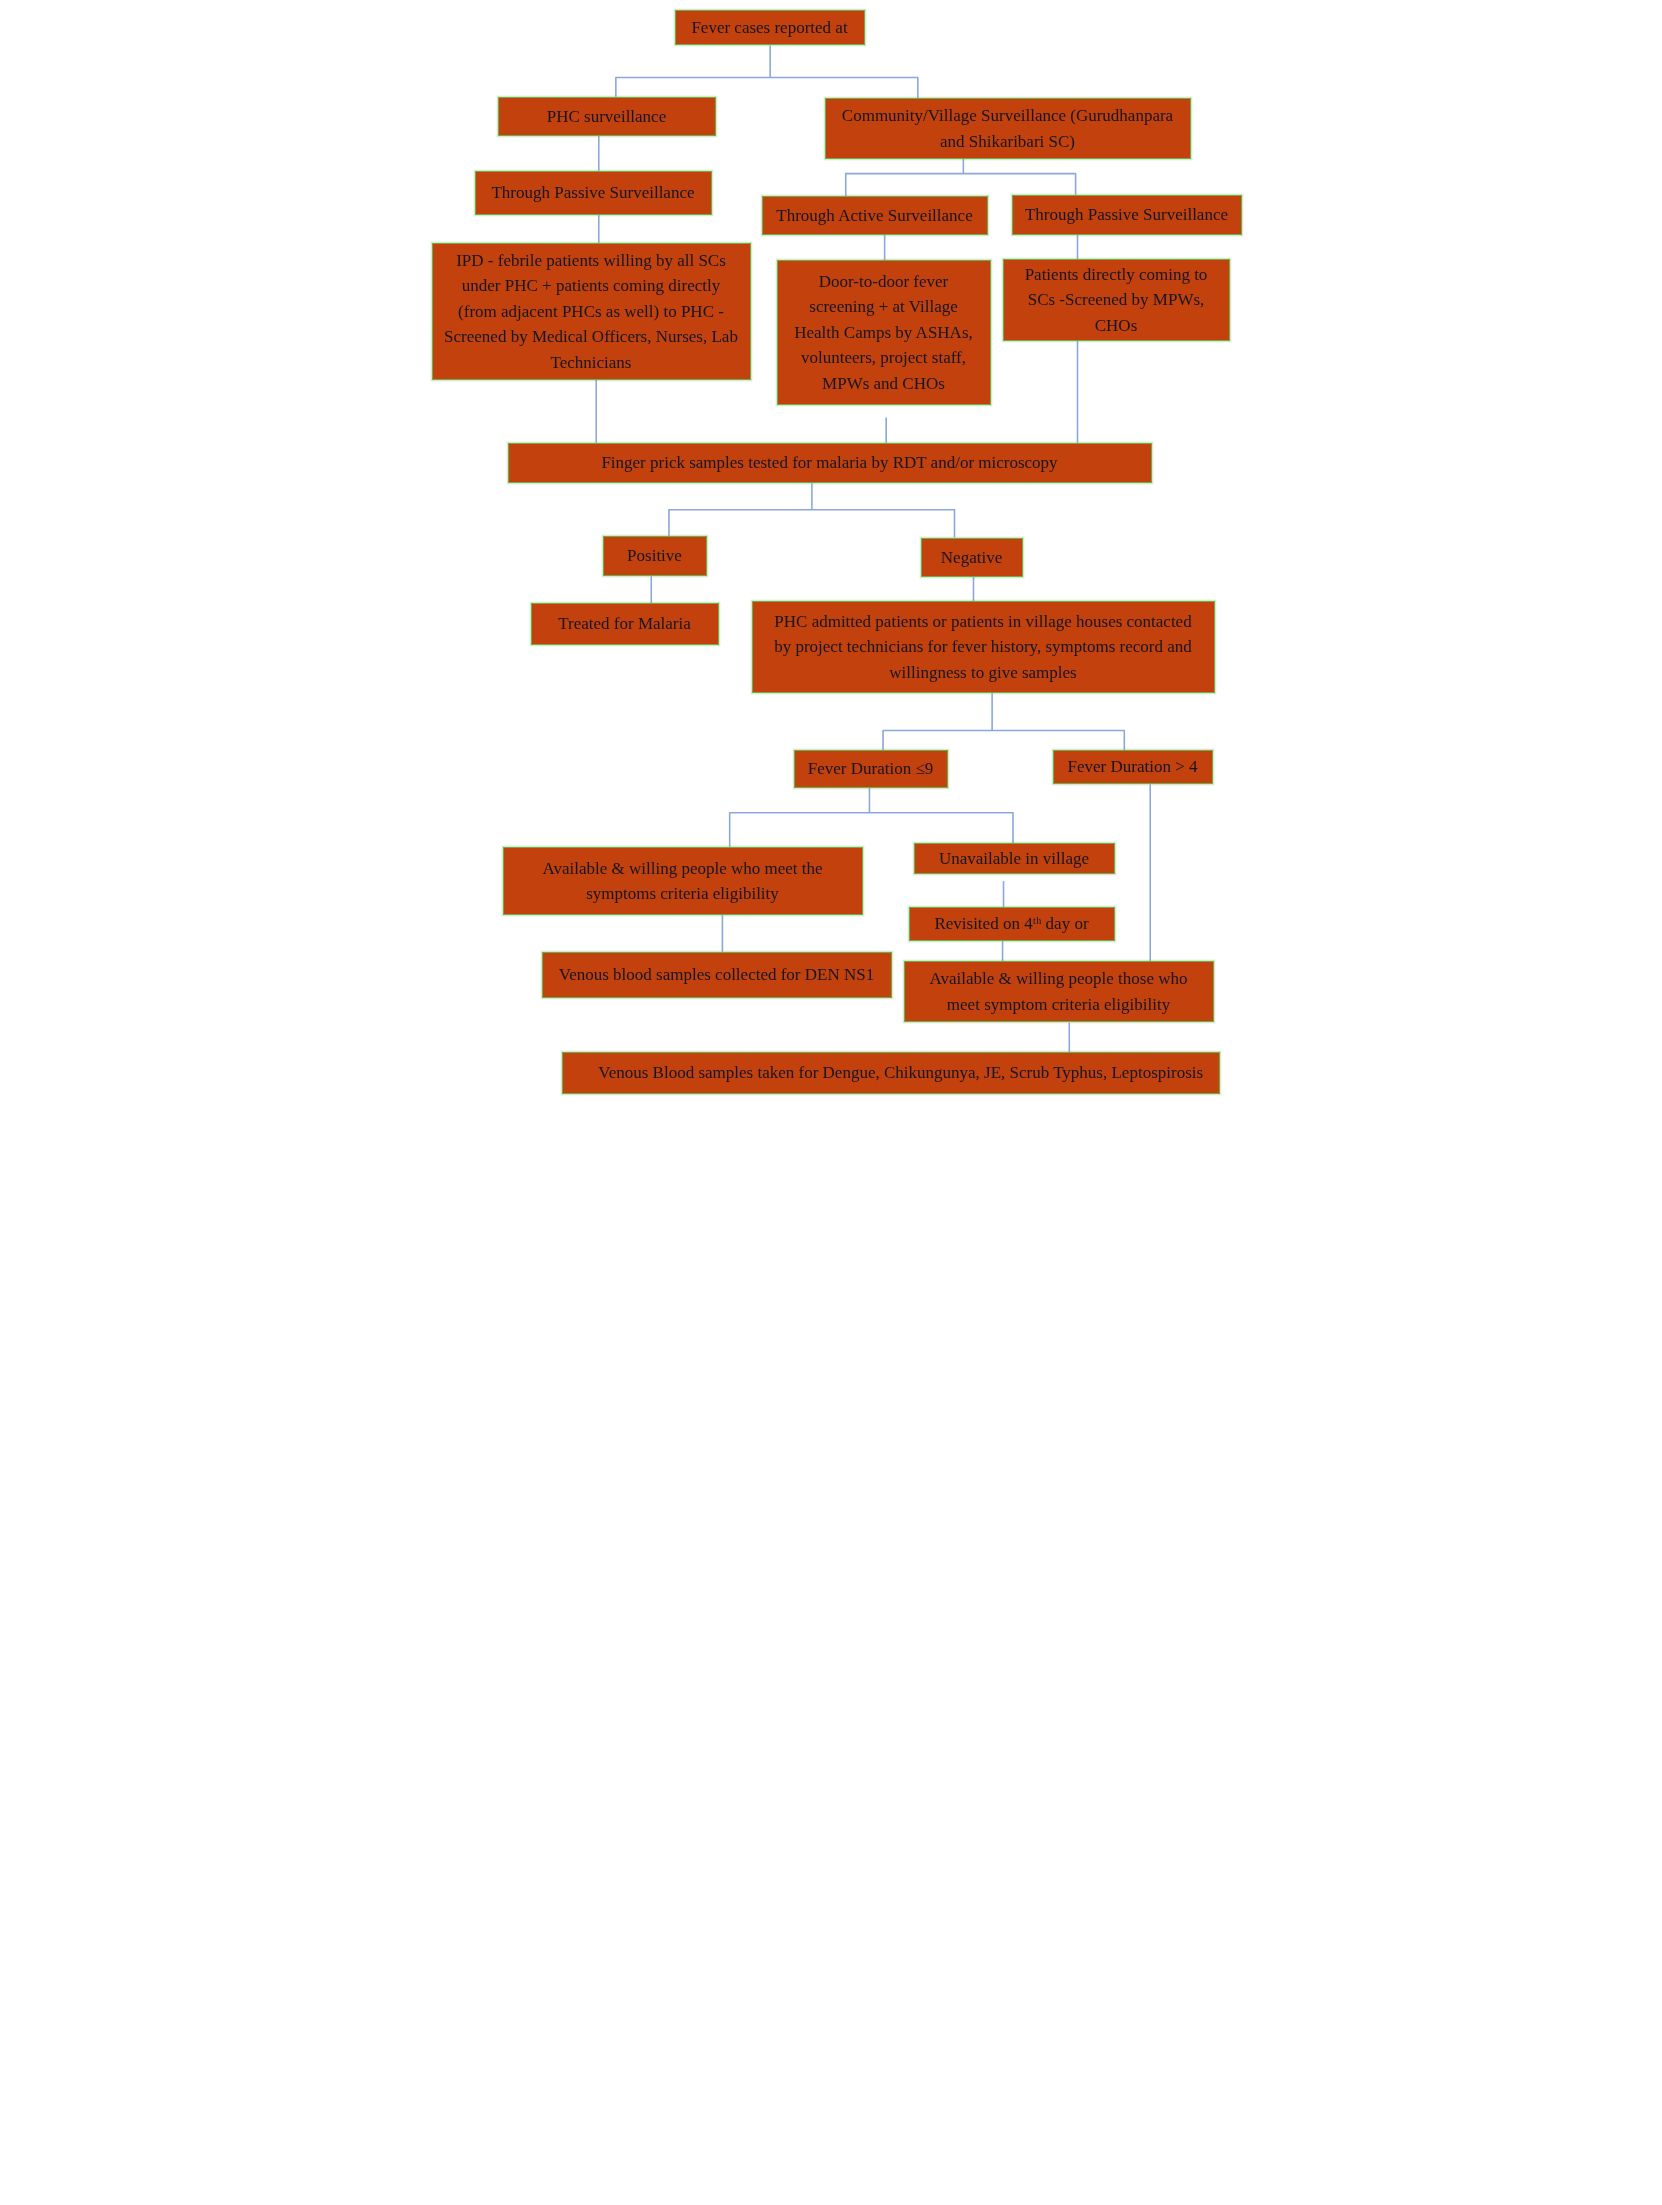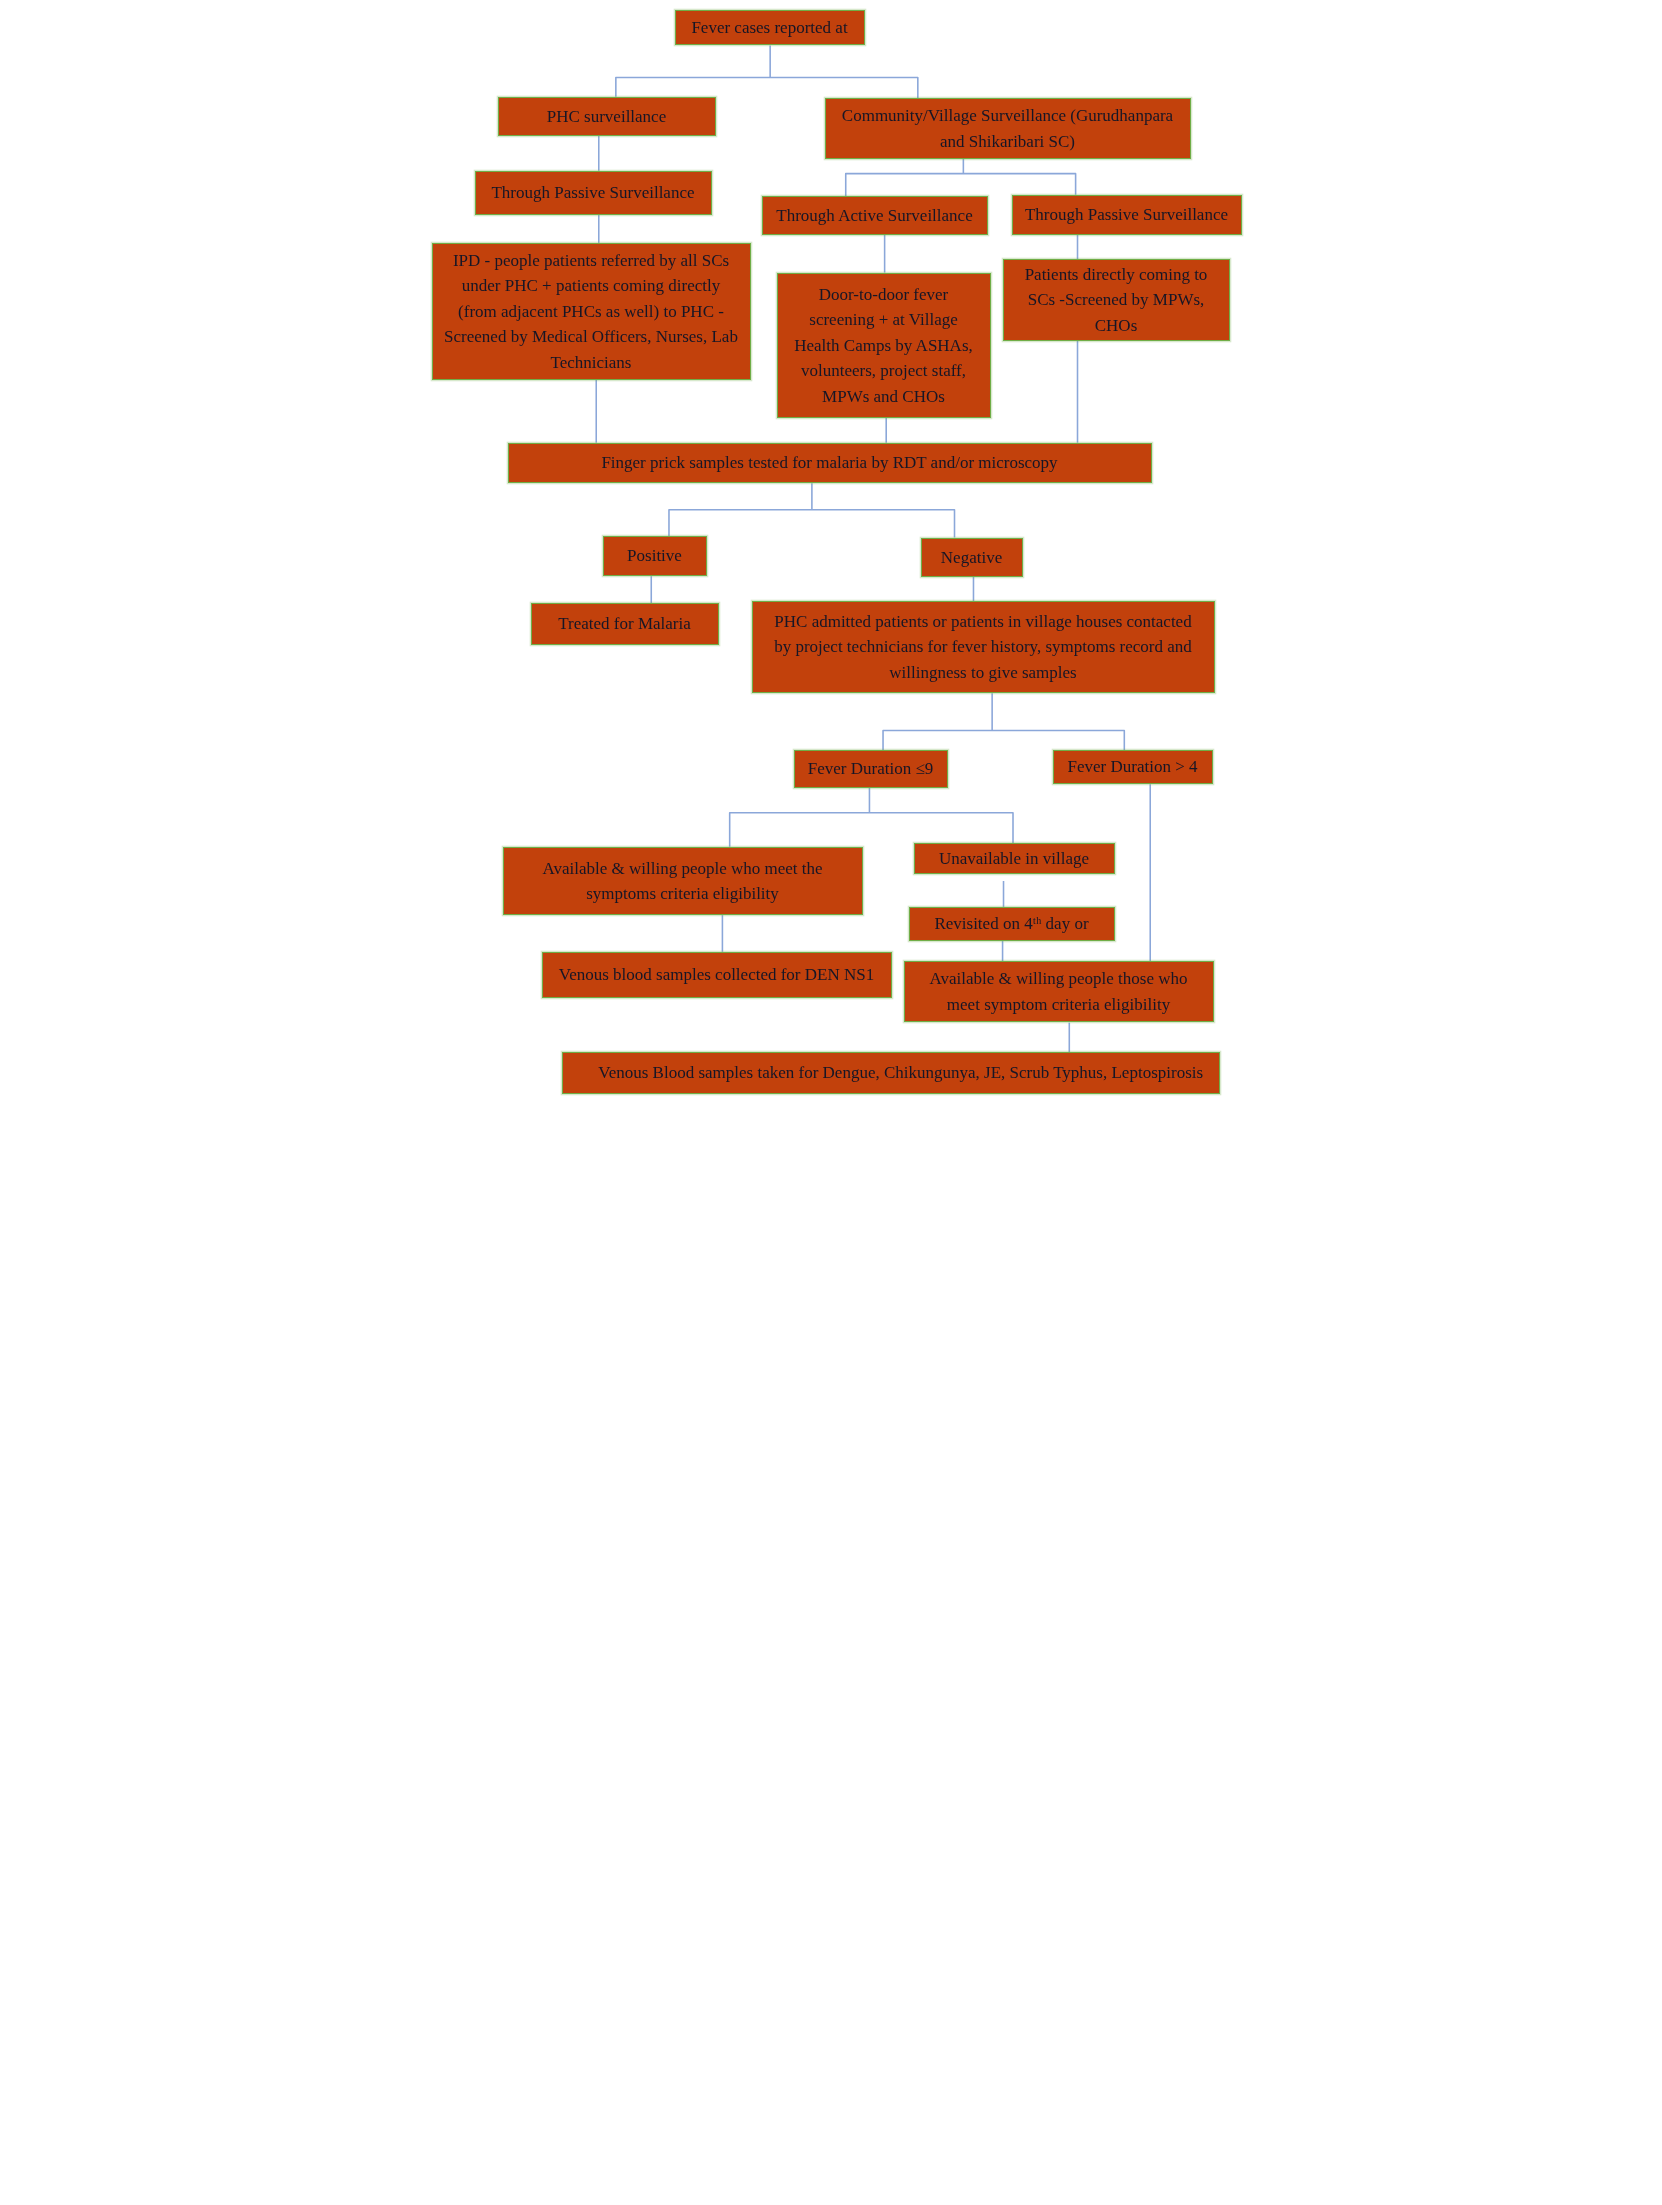--- a/index.html
+++ b/index.html
@@ -43,21 +43,21 @@
   .node .line{white-space:nowrap;}
   .nowrap{white-space:nowrap;}
   
   #n-fever      {left:259px; top:10px;   width:190px;  height:35px;}
   #n-phc        {left:82px; top:97px;  width:218px;  height:39px;}
   #n-community  {left:409px; top:98px;  width:366px;  height:61px;}
   #n-passive-l  {left:59px;  top:171px;  width:237px;  height:44px;}
   #n-active     {left:346px; top:196px;  width:226px;  height:39px;}
   #n-passive-r  {left:596px; top:195px;  width:230px;  height:40px;}
   #n-ipd        {left:16px;  top:243px;  width:319px;  height:137px;}
-  #n-door       {left:361px; top:273px;  width:214px;  height:145px;}
+  #n-door       {left:361px; top:260px;  width:214px;  height:145px;}
   #n-patients   {left:587px; top:259px;  width:227px;  height:82px;}
   #n-finger     {left:92px; top:443px;  width:644px; height:40px;}
   #n-positive   {left:187px; top:536px;  width:104px;  height:40px;}
   #n-negative   {left:505px; top:538px;  width:102px;  height:39px;}
   #n-treated    {left:115px; top:603px;  width:188px;  height:42px;}
   #n-admitted   {left:336px; top:601px;  width:463px;  height:92px;}
   #n-le4        {left:378px; top:750px; width:154px;  height:38px;}
   #n-gt4        {left:637px;top:750px; width:160px;  height:34px;}
   #n-avail-meet {left:87px; top:847px; width:360px;  height:68px;}
   #n-unavail    {left:498px; top:843px; width:201px;  height:31px;}
@@ -126,21 +126,21 @@
     <div class="line">and Shikaribari SC)</div>
   </div>
 
   <div class="node nowrap" id="n-passive-l">Through Passive Surveillance</div>
 
   <div class="node nowrap" id="n-active">Through Active Surveillance</div>
 
   <div class="node nowrap" id="n-passive-r">Through Passive Surveillance</div>
 
   <div class="node" id="n-ipd">
-    <div class="line">IPD - people patients referred by all SCs</div>
+    <div class="line">IPD - febrile patients willing by all SCs</div>
     <div class="line">under PHC + patients coming directly</div>
     <div class="line">(from adjacent PHCs as well) to PHC -</div>
     <div class="line">Screened by Medical Officers, Nurses, Lab</div>
     <div class="line">Technicians</div>
   </div>
 
   <div class="node" id="n-door">
     <div class="line">Door-to-door fever</div>
     <div class="line">screening + at Village</div>
     <div class="line">Health Camps by ASHAs,</div>

